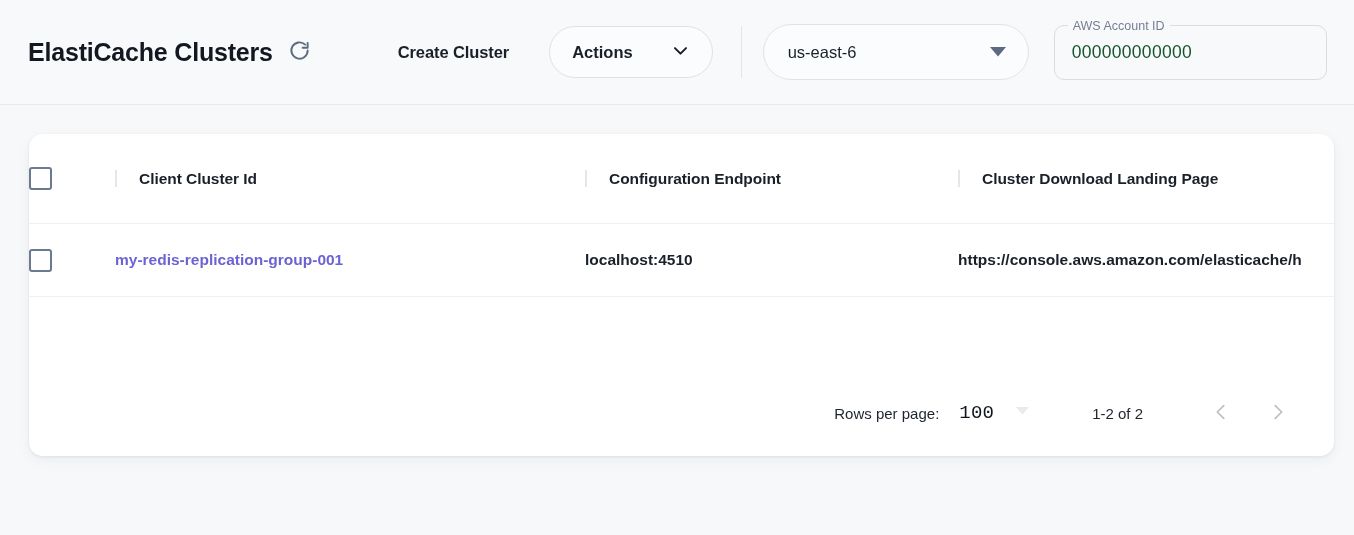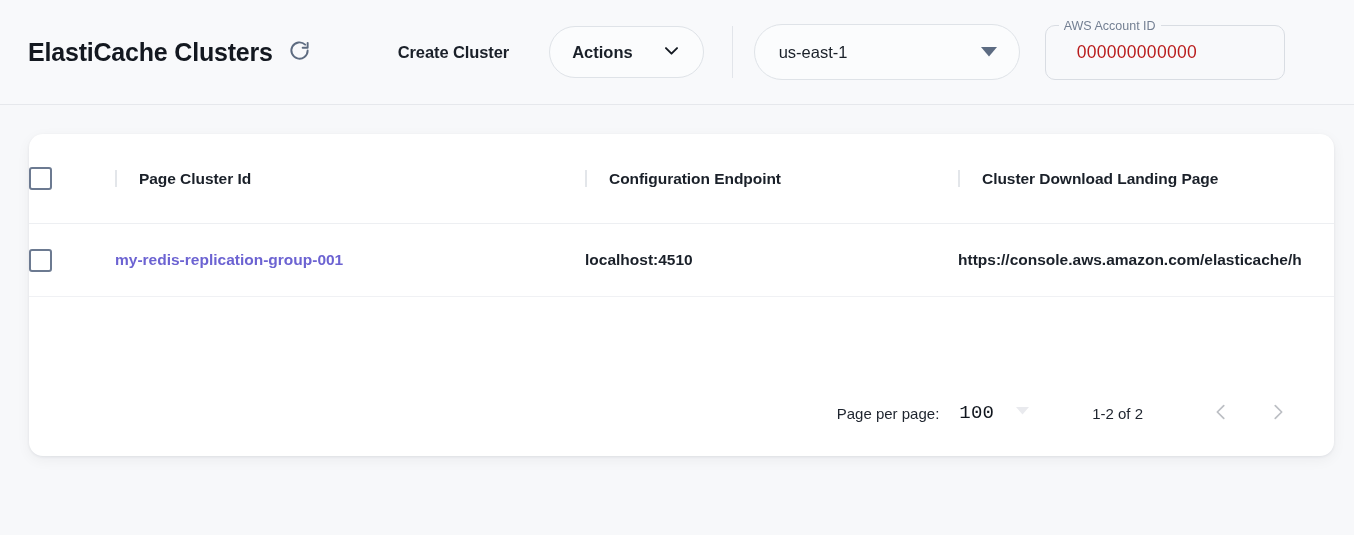--- a/index.html
+++ b/index.html
@@ -73,21 +73,21 @@
     height: 52px;
     min-width: 150px;
     box-sizing: border-box;
     padding: 0 22px;
     background: #fbfcfd;
     border: 1px solid #dfe3e8;
     border-radius: 26px;
     display: flex;
     align-items: center;
     justify-content: center;
-    gap: 29px;
+    gap: 38px;
     font-family: inherit;
     font-size: 16.5px;
     font-weight: bold;
     color: #1a2029;
     cursor: pointer;
     white-space: nowrap;
   }
   .chevron-down {
     display: block;
   }
@@ -121,44 +121,44 @@
   .select-caret {
     position: absolute;
     right: 22px;
     top: 50%;
     transform: translateY(-50%);
   }
 
   .account-field {
     margin-left: 25px;
     position: relative;
-    width: 240px;
+    width: 273px;
     height: 55px;
     box-sizing: border-box;
     background: transparent;
     border: 1px solid #d9dde3;
     border-radius: 10px;
     display: flex;
     align-items: center;
-    padding: 0 31px;
+    padding: 0 17px;
   }
   .account-legend {
     position: absolute;
     top: -8px;
     left: 13px;
     background: #f8f9fb;
     padding: 0 5px;
     font-size: 12.5px;
     color: #737f92;
     line-height: 16px;
     white-space: nowrap;
   }
   .account-value {
     font-size: 17.5px;
-    color: #b91c1c;
+    color: #14532d;
     letter-spacing: 0.3px;
     white-space: nowrap;
   }
 
   
   .content {
     padding: 29px 20px 0 29px;
   }
   .card {
     position: relative;
@@ -316,21 +316,21 @@
     <span class="chevron-down">
       <svg width="19" height="19" viewBox="0 0 24 24" fill="none" stroke="#141a22" stroke-width="2.4" stroke-linecap="round" stroke-linejoin="round">
         <polyline points="5,9 12,16 19,9"></polyline>
       </svg>
     </span>
   </button>
 
   <div class="vert-divider"></div>
 
   <div class="region-select">
-    <span class="region-value">us-east-1</span>
+    <span class="region-value">us-east-6</span>
     <span class="select-caret">
       <svg width="16" height="10" viewBox="0 0 16 10">
         <polygon points="0,0 16,0 8,9.5" fill="#5c6b82"></polygon>
       </svg>
     </span>
   </div>
 
   <div class="account-field">
     <span class="account-legend">AWS Account ID</span>
     <span class="account-value">000000000000</span>
@@ -350,21 +350,21 @@
       </colgroup>
 
       <thead>
         <tr>
           <th class="check-cell">
             <span class="checkbox"></span>
           </th>
           <th>
             <div class="th-inner">
               <span class="col-sep"></span>
-              <span class="th-label">Page Cluster Id</span>
+              <span class="th-label">Client Cluster Id</span>
             </div>
           </th>
           <th>
             <div class="th-inner">
               <span class="col-sep"></span>
               <span class="th-label">Configuration Endpoint</span>
             </div>
           </th>
           <th>
             <div class="th-inner">
@@ -387,21 +387,21 @@
             <span class="cell-text">localhost:4510</span>
           </td>
           <td class="td-pad">
             <span class="cell-text">https://console.aws.amazon.com/elasticache/h</span>
           </td>
         </tr>
       </tbody>
     </table>
 
     <div class="pager">
-      <span class="rpp-label">Page per page:</span>
+      <span class="rpp-label">Rows per page:</span>
 
       <div class="rpp-select">
         <span class="rpp-value">100</span>
         <span class="rpp-caret">
           <svg width="13" height="8" viewBox="0 0 13 8">
             <polygon points="0,0 13,0 6.5,7.5" fill="#e9eaee"></polygon>
           </svg>
         </span>
       </div>
 

